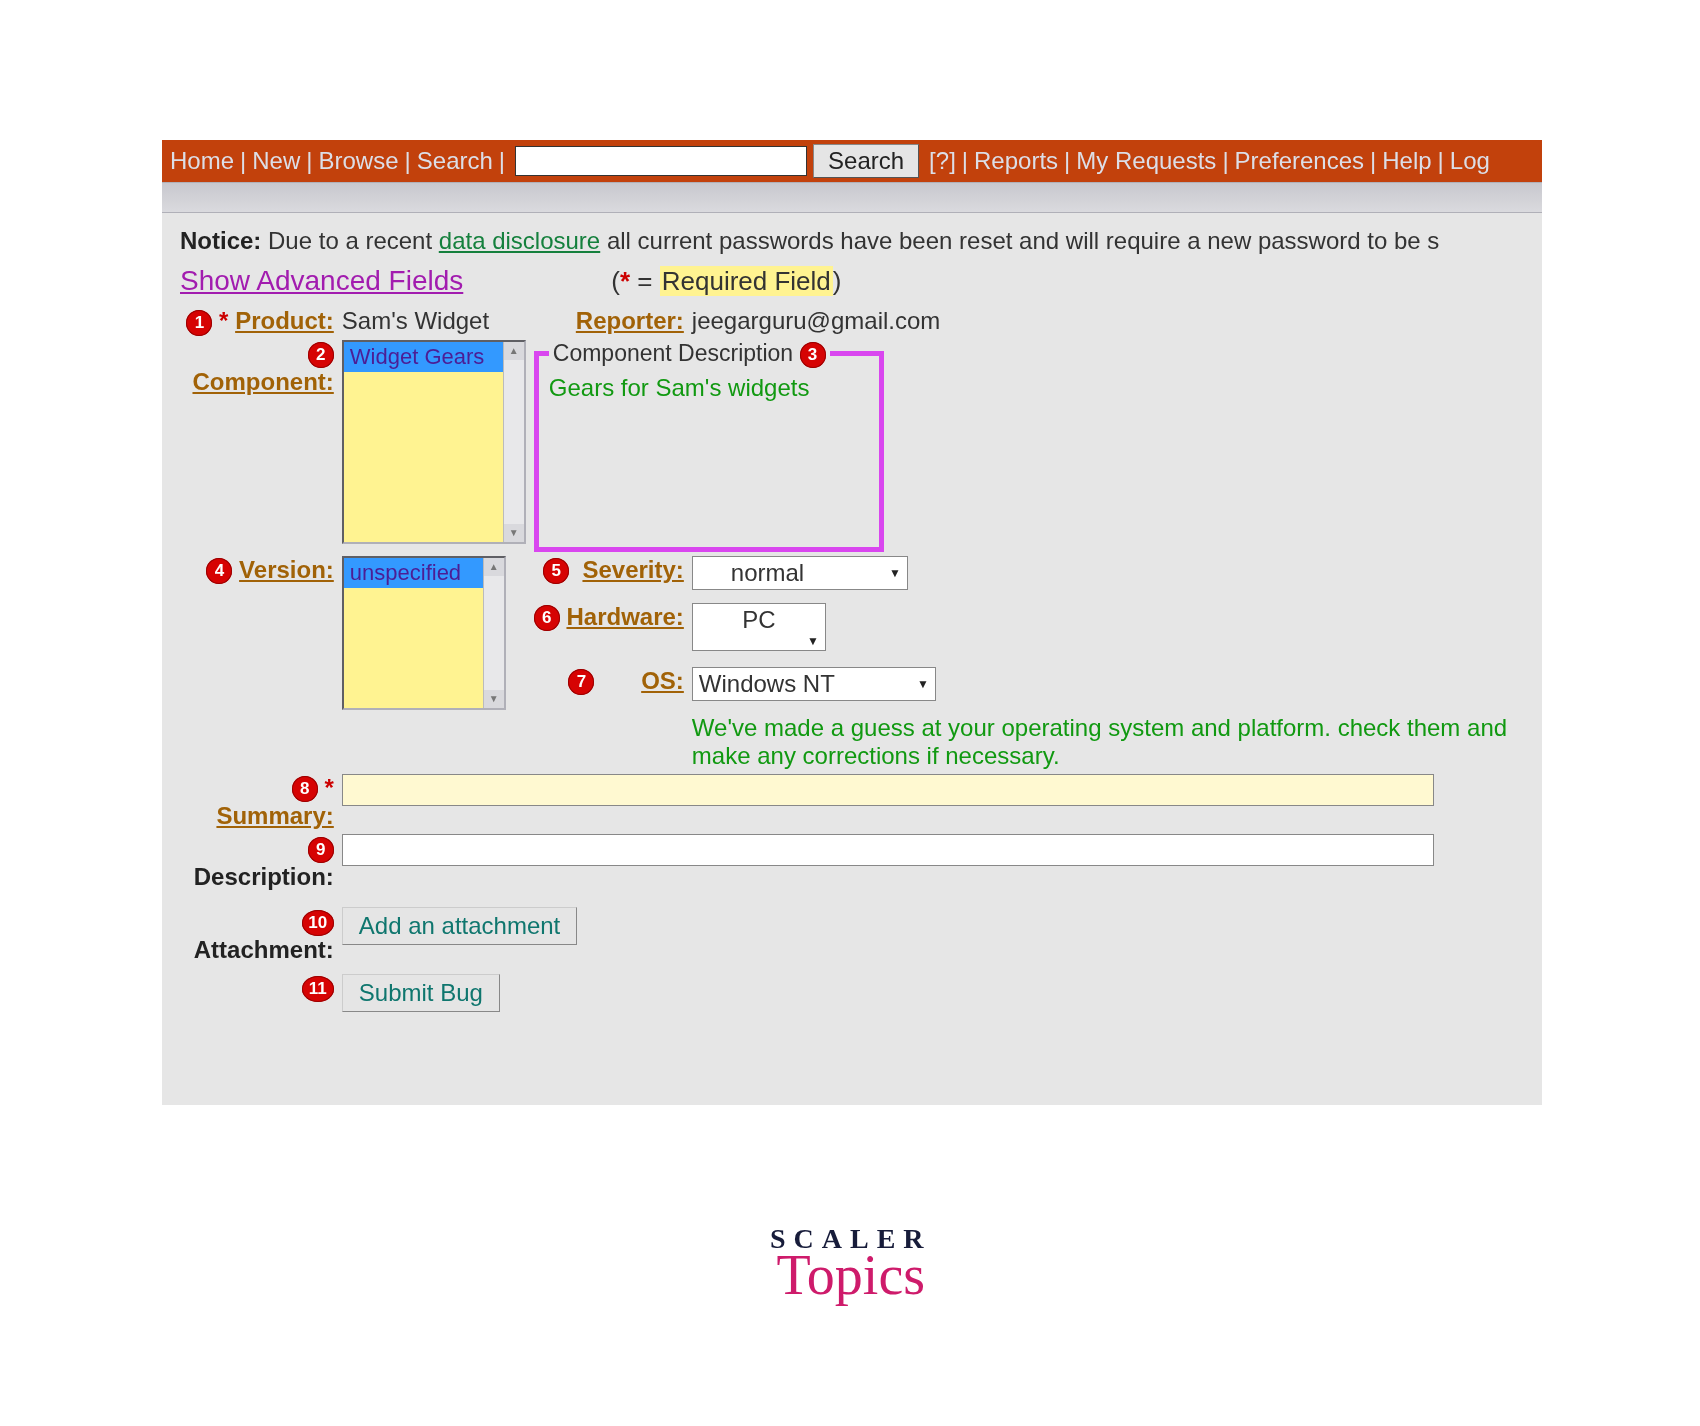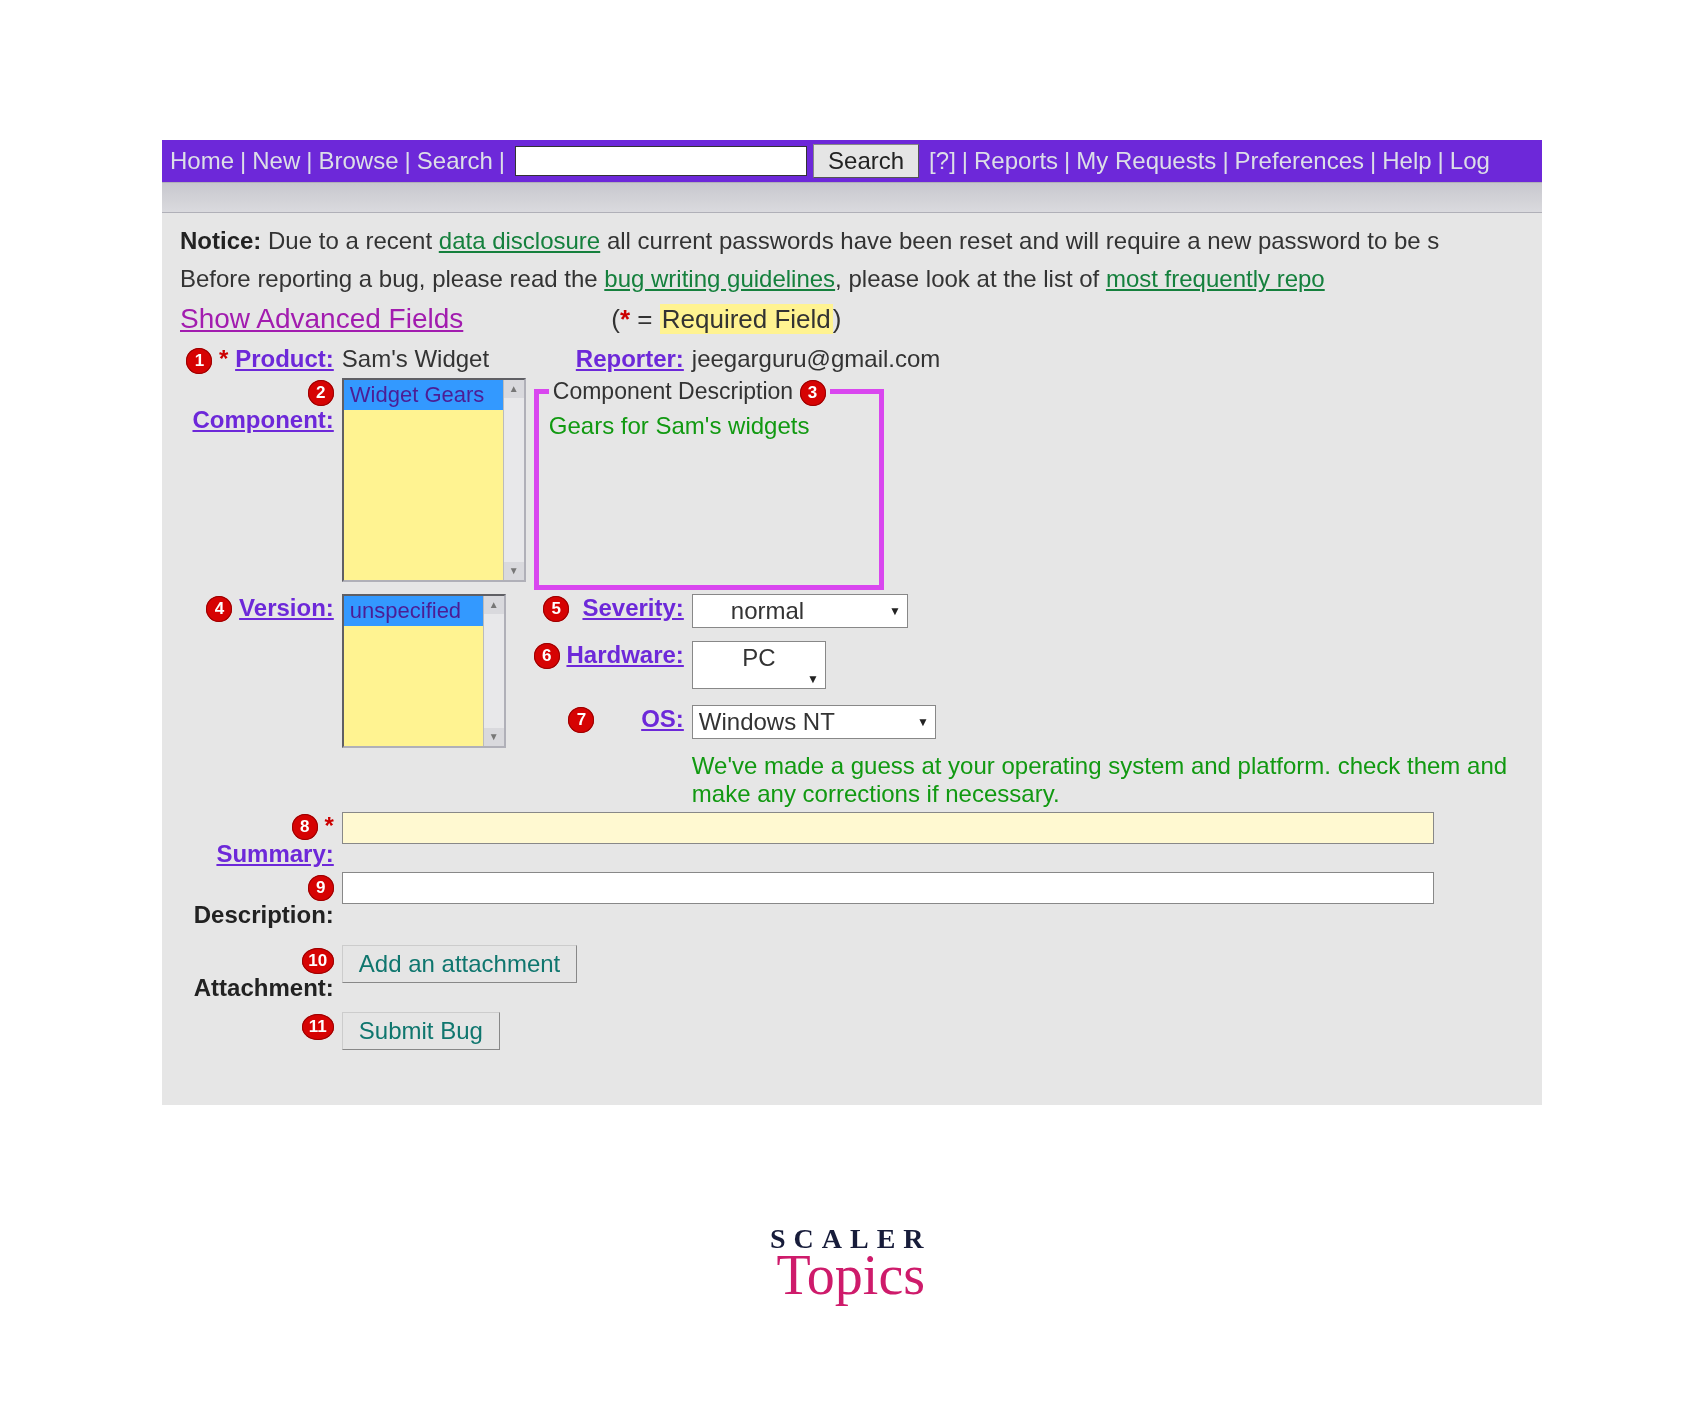--- a/index.html
+++ b/index.html
@@ -1,34 +1,34 @@
 <!DOCTYPE html>
 <html><head>
 <meta charset="utf-8">
 <style>
   html,body{margin:0;padding:0;background:#fff;font-family:Arial,Helvetica,sans-serif;color:#333;}
   .page{width:1700px;height:1426px;position:relative;background:#fff;}
   .screenshot{position:absolute;left:162px;top:140px;width:1380px;height:965px;overflow:hidden;font-size:24px;}
-  .navbar{background:#6d28d9;color:#dcdee7;padding:2px 6px;display:flex;align-items:center;white-space:nowrap;height:38px;}
+  .navbar{background:#c2410c;color:#dcdee7;padding:2px 6px;display:flex;align-items:center;white-space:nowrap;height:38px;}
   .navbar a{color:#dcdee7;text-decoration:none;padding:0 2px;}
   .navbar span.sep{padding:0 4px;}
   .searchbox{display:inline-block;width:290px;height:28px;background:#fff;border:1px solid #333;margin:0 6px;}
   .searchbtn{background:#e5e5e5;color:#222;border:1px solid #888;border-bottom-color:#555;border-right-color:#555;padding:2px 14px;font-size:24px;}
   .greybar{height:29px;background:linear-gradient(#c8c8ce,#dadade);border-top:1px solid #b0b0b8;border-bottom:1px solid #b0b0b8;}
   .body{background:#e6e6e6;padding:14px 0 0 0;min-height:900px;position:relative;}
   .notice{padding:0 18px 10px 18px;font-size:24px;white-space:nowrap;}
   .notice b{color:#222;}
   .link{color:#15803d;text-decoration:underline;}
   .advrow{display:flex;align-items:baseline;padding:0 18px 8px 18px;font-size:26px;}
   .adv{color:#a21caf;text-decoration:underline;margin-right:148px;font-size:28px;}
   .reqstar{color:#c00;font-weight:bold;}
   .reqhi{background:#fff391;padding:0 2px;}
   table.form{border-collapse:collapse;margin-left:18px;}
   table.form td{vertical-align:top;padding:2px 4px;font-size:24px;}
-  .flabel{color:#6d28d9;text-decoration:underline;font-weight:bold;text-align:right;white-space:nowrap;}
+  .flabel{color:#a16207;text-decoration:underline;font-weight:bold;text-align:right;white-space:nowrap;}
   .plain{color:#222;font-weight:bold;text-align:right;}
   .selectbox{background:#fff391;border:2px inset #b0b0b8;padding:0;font-size:22px;}
   .selectbox .selitem{background:#3399ff;color:#4c1d95;padding:2px 6px;}
   .selectbox.tall{width:180px;height:200px;position:relative;}
   .selectbox.med{width:160px;height:150px;position:relative;}
   .scrollbar{position:absolute;right:0;top:0;bottom:0;width:20px;background:#e8e8ea;border-left:1px solid #bbb;}
   .scrollbar .su,.scrollbar .sd{height:18px;background:#d9d9dd;color:#777;font-size:10px;text-align:center;line-height:18px;}
   .scrollbar .sd{position:absolute;bottom:0;left:0;right:0;}
   fieldset.compdesc{border:5px solid #d946ef;padding:6px 10px;margin:0;width:320px;height:190px;}
   fieldset.compdesc legend{color:#333;font-size:23px;padding:0 4px;}
@@ -79,23 +79,20 @@
       <a>Log</a>
     </div>
 
     <div class="greybar"></div>
 
     <div class="body">
 
       <div class="notice">
         <b>Notice:</b><span> Due to a recent </span><a class="link">data disclosure</a><span> all current passwords have been reset and will require a new password to be s</span>
       </div>
-      <div class="notice">
-        <span>Before reporting a bug, please read the </span><a class="link">bug writing guidelines</a><span>, please look at the list of </span><a class="link">most frequently repo</a>
-      </div>
 
       <div class="advrow">
         <a class="adv">Show Advanced Fields</a>
         <span>
           <span>(</span><span class="reqstar">*</span><span> = </span><span class="reqhi">Required Field</span><span>)</span>
         </span>
       </div>
 
       <table class="form">
         <tbody>

